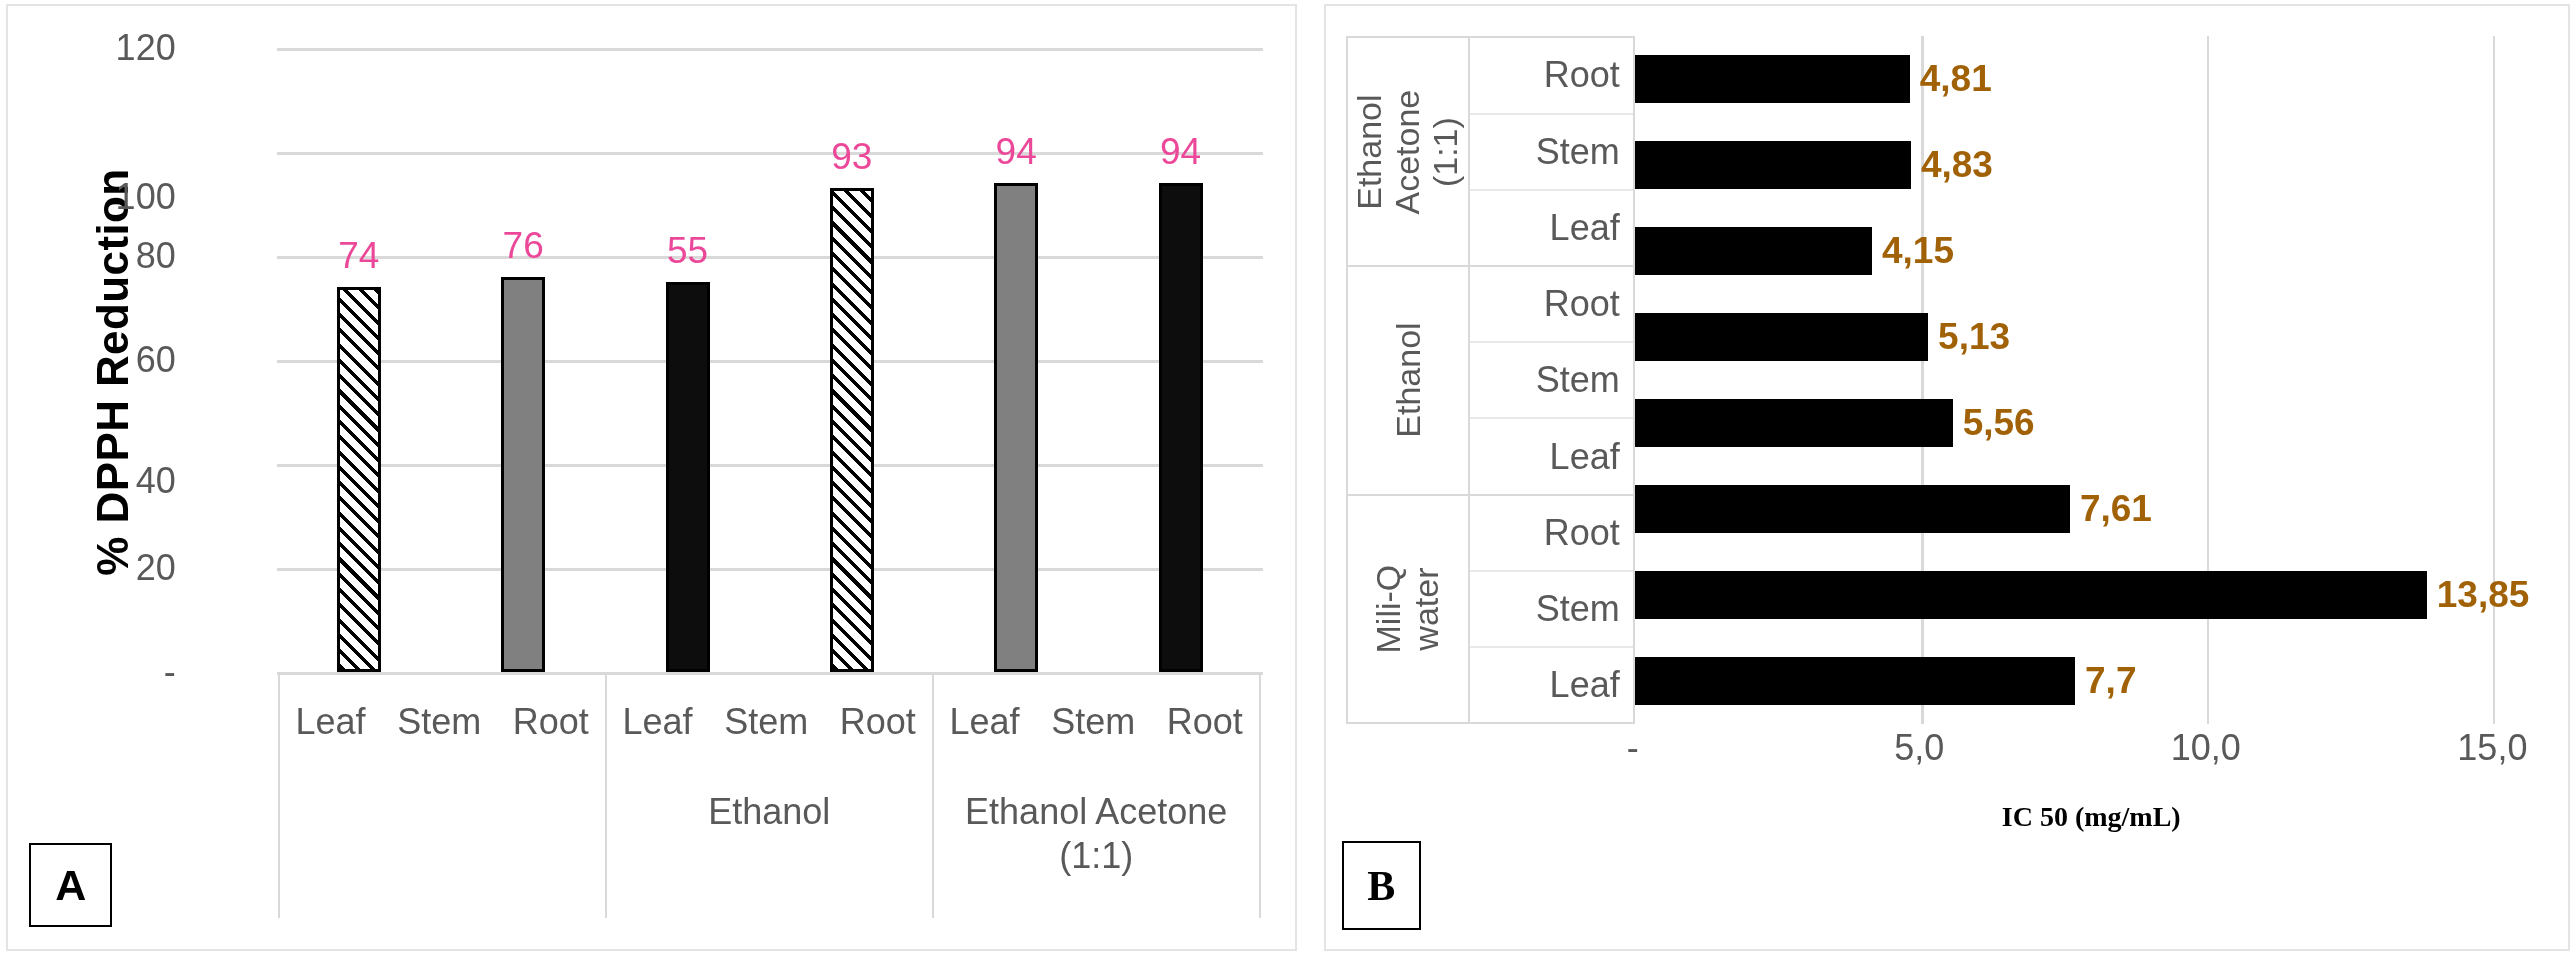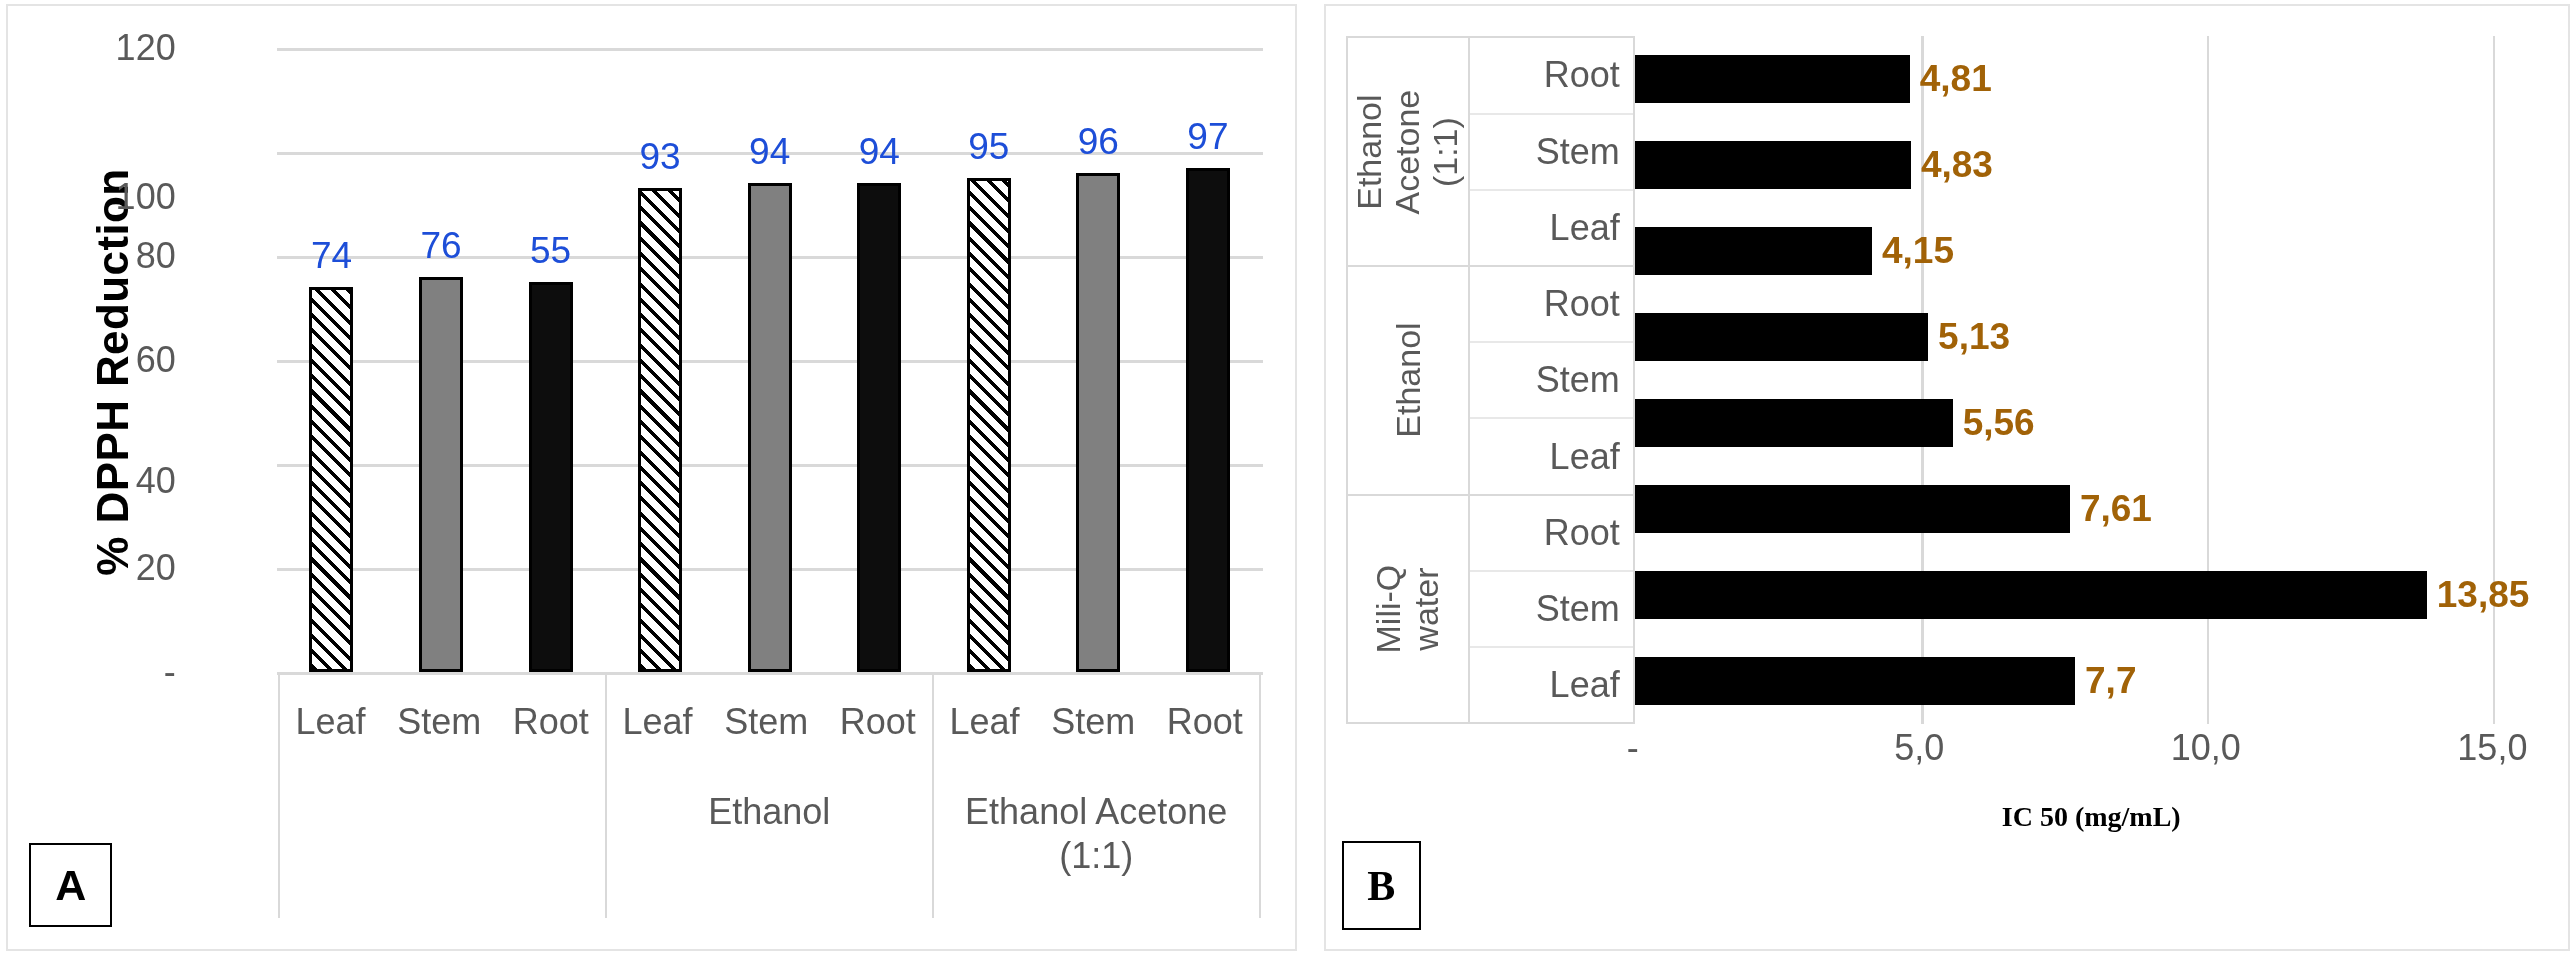--- a/index.html
+++ b/index.html
@@ -100,21 +100,21 @@
   .a-bar.hatch{
     background-color:#ffffff;
     background-image:repeating-linear-gradient(45deg,
        #000000 0px,#000000 3.6px,#ffffff 3.6px,#ffffff 10.8px);
   }
   .a-bar.gray{background:#808080;}
   .a-bar.solid{background:#0d0d0d;}
   .a-vallabel{
     position:absolute;
     left:50%;transform:translateX(-50%);
-    font-size:37px;color:#1d4ed8;
+    font-size:37px;color:#ec4899;
     white-space:nowrap;
   }
 
   
   .a-cats{
     position:absolute;
     left:270px;top:667px;right:34px;
     height:245px;
     border-left:2.9px solid #d9d9d9;
     box-sizing:border-box;
@@ -286,34 +286,20 @@
               </div>
               <div class="a-barcell">
                 <div class="a-vallabel" style="bottom: 499px;">94</div>
                 <div class="a-bar gray" title="Stem 94" style="height: 489px;"></div>
               </div>
               <div class="a-barcell">
                 <div class="a-vallabel" style="bottom: 499px;">94</div>
                 <div class="a-bar solid" title="Root 94" style="height: 489px;"></div>
               </div>
             </div>
-            <div class="a-group">
-              <div class="a-barcell">
-                <div class="a-vallabel" style="bottom: 504px;">95</div>
-                <div class="a-bar hatch" title="Leaf 95" style="height: 494px;"></div>
-              </div>
-              <div class="a-barcell">
-                <div class="a-vallabel" style="bottom: 509px;">96</div>
-                <div class="a-bar gray" title="Stem 96" style="height: 499px;"></div>
-              </div>
-              <div class="a-barcell">
-                <div class="a-vallabel" style="bottom: 514px;">97</div>
-                <div class="a-bar solid" title="Root 97" style="height: 504px;"></div>
-              </div>
-            </div>
           </div>
       </div>
 
       <div class="a-cats">
         <div class="a-cats-row" id="a-cats">
             <div class="a-cats-col">
               <div class="a-cat-tissues">
                 <span>Leaf</span>
                 <span>Stem</span>
                 <span>Root</span>

